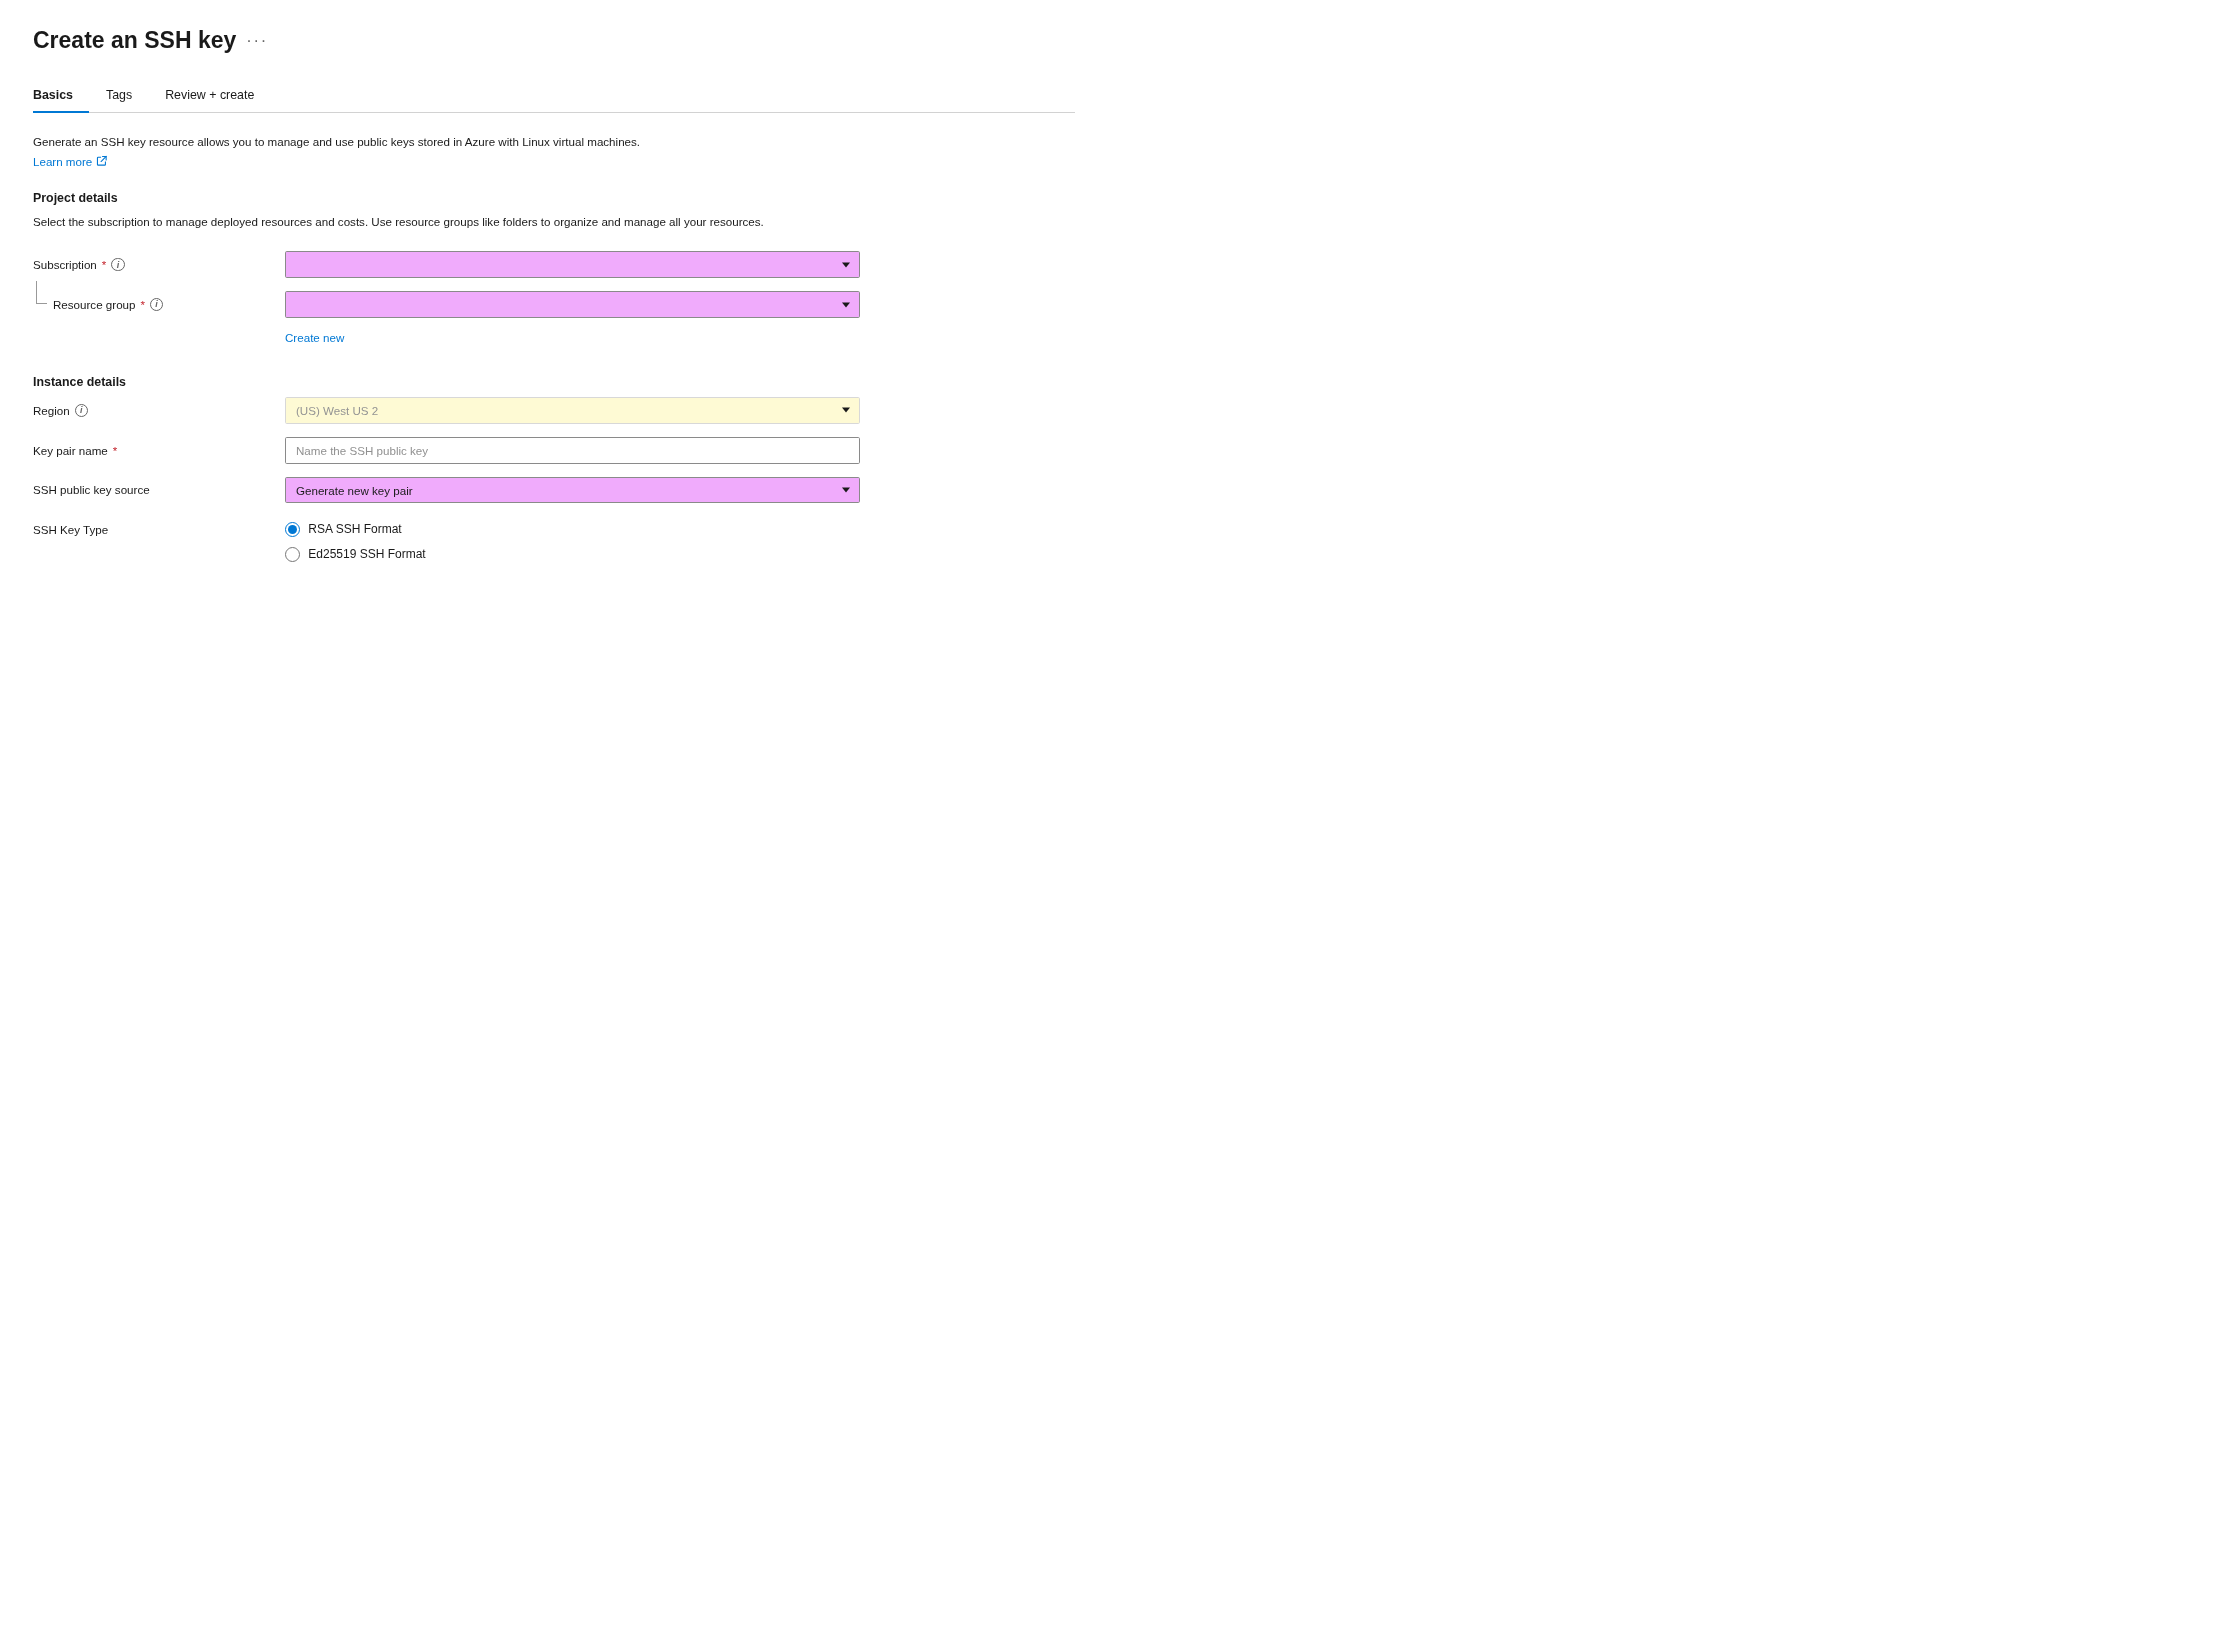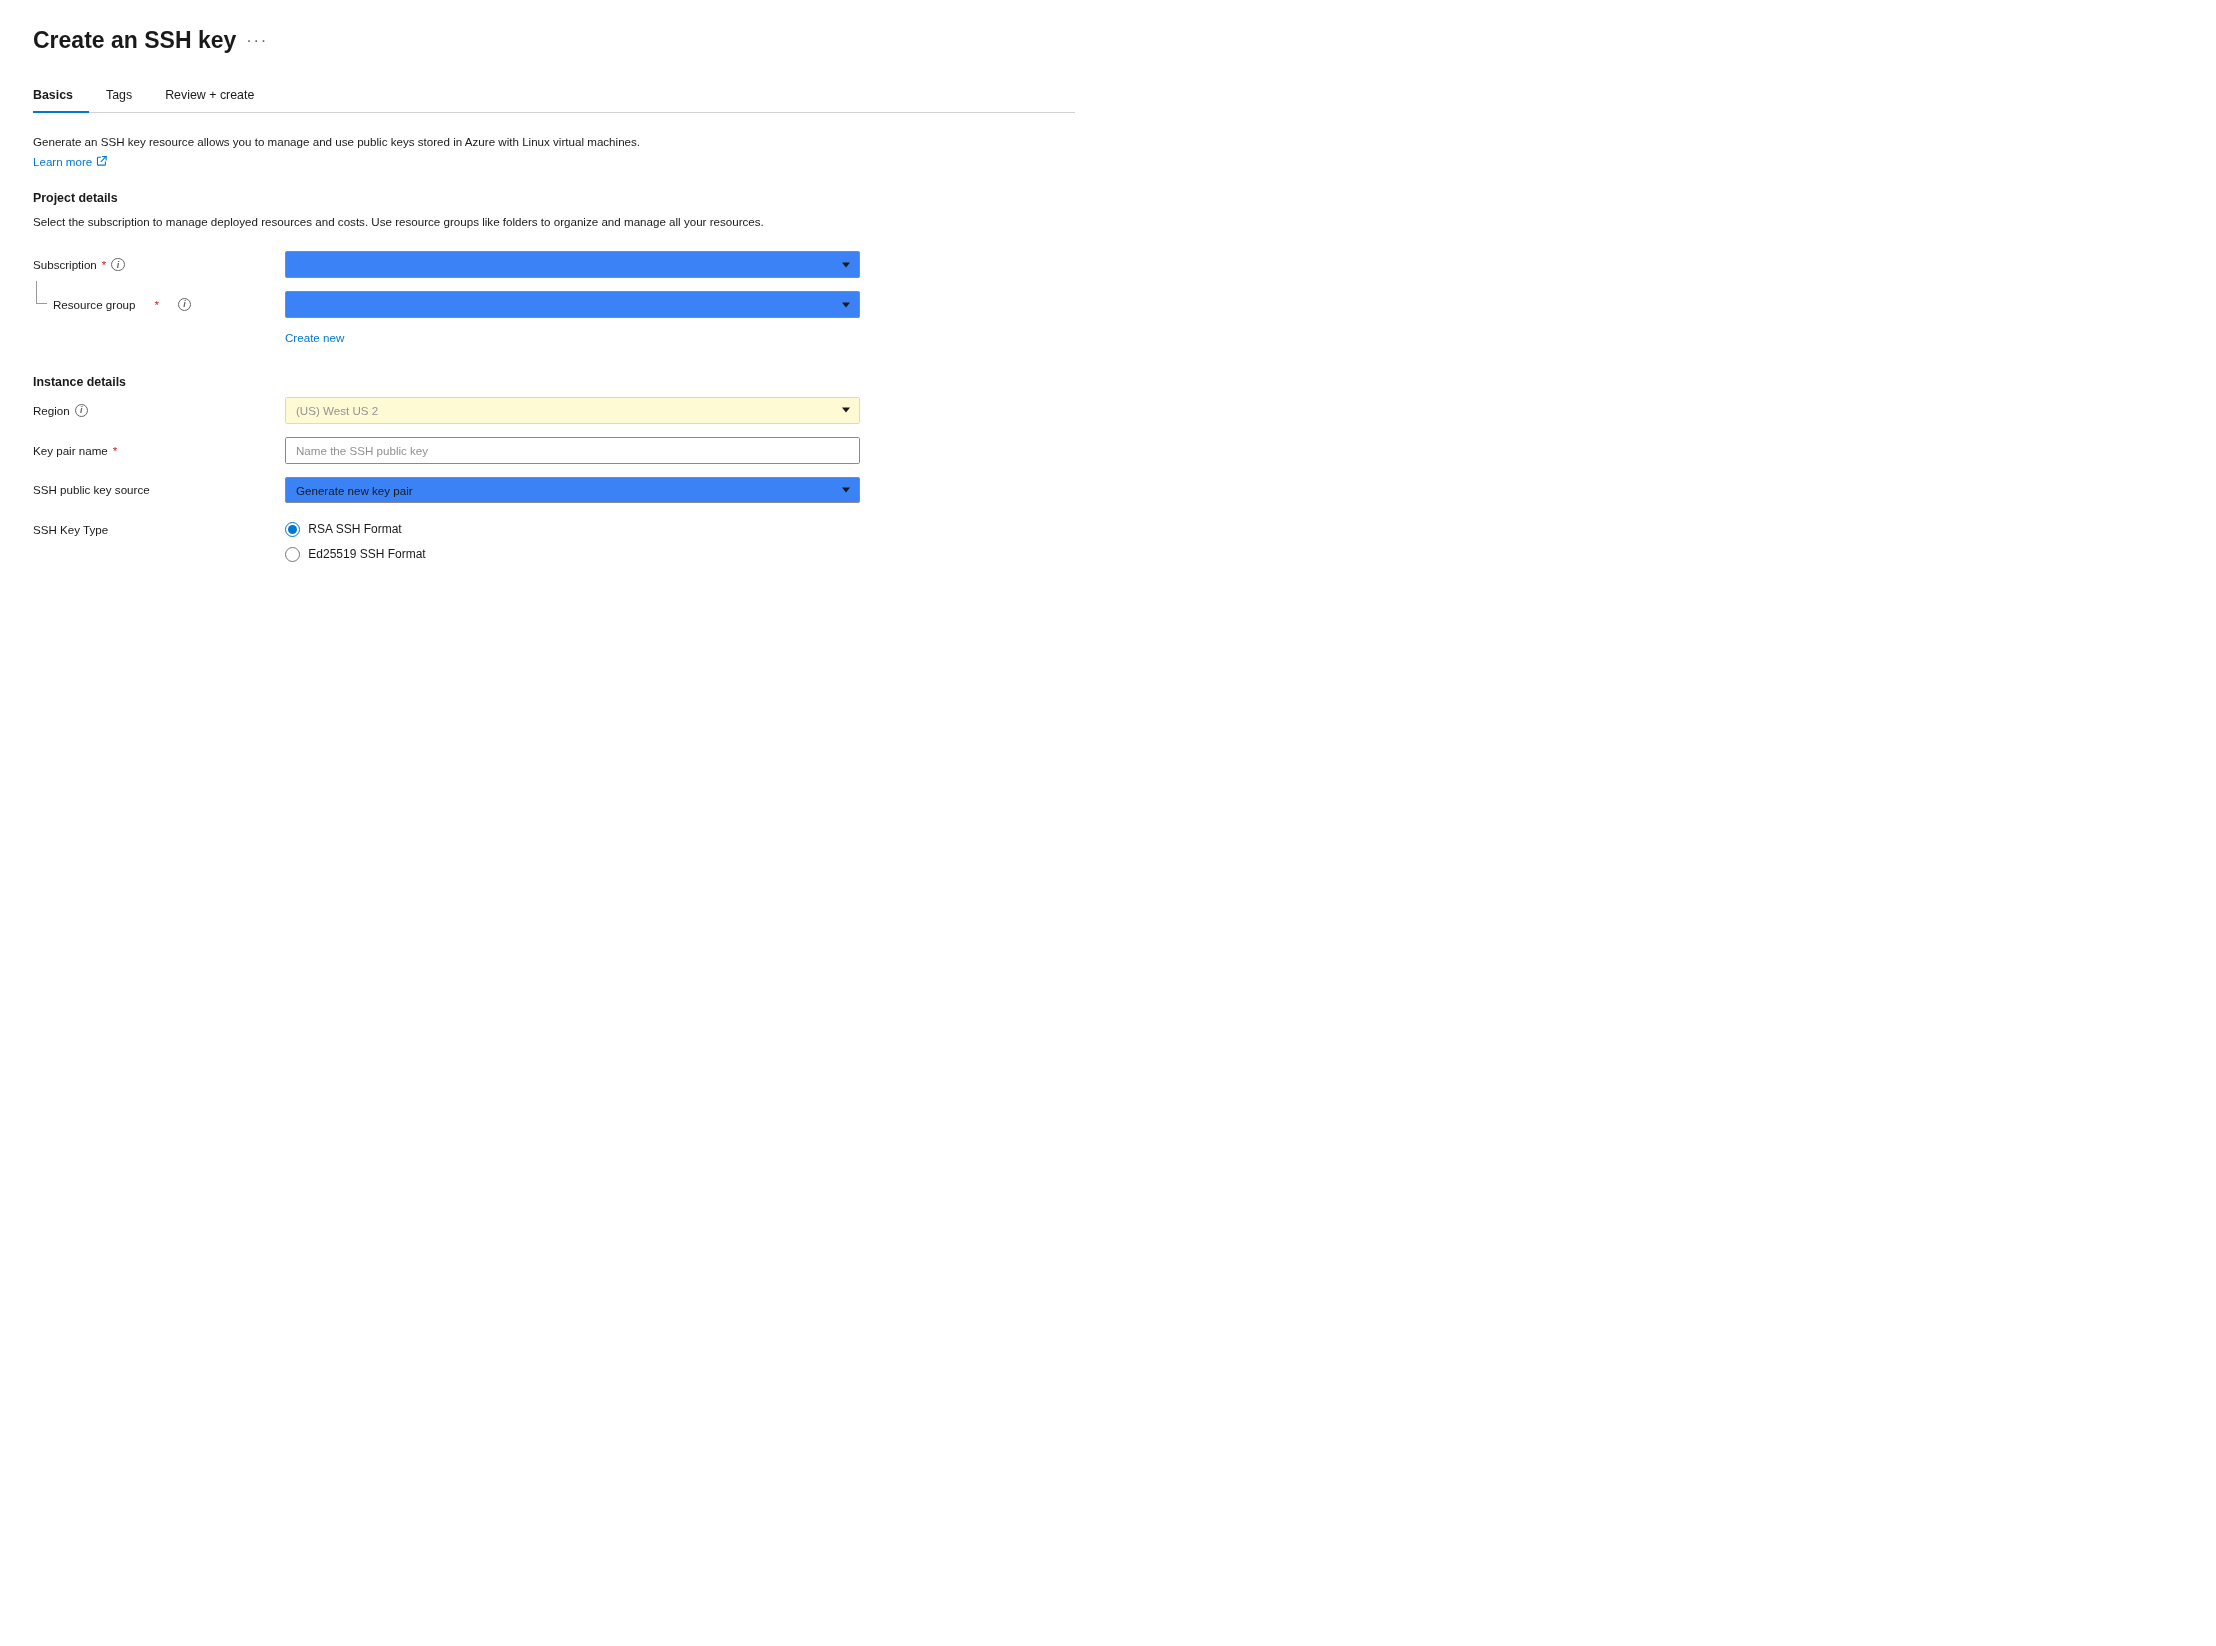--- a/index.html
+++ b/index.html
@@ -137,21 +137,21 @@
       font-style: italic;
       font-weight: 600;
       flex-shrink: 0;
     }
 
     .select-control {
       width: 100%;
       padding: 5.8px 30px 5.8px 10px;
       border: 0.8px solid #8a8a8a;
       border-radius: 1.7px;
-      background: #3b82f6;
+      background: #f0abfc;
       font-size: 11.6px;
       color: #1a1a1a;
       appearance: none;
       -webkit-appearance: none;
       cursor: pointer;
       position: relative;
     }
 
     .select-wrapper {
       position: relative;
@@ -188,21 +188,21 @@
     }
 
     .text-input::placeholder {
       color: #909090;
     }
 
     
     .resource-group-label {
       display: flex;
       align-items: flex-start;
-      gap: 19px;
+      gap: 5px;
       font-size: 11.6px;
       color: #1a1a1a;
       padding-top: 6.6px;
       padding-left: 20px;
       position: relative;
     }
 
     .resource-group-label::before {
       content: '';
       position: absolute;

